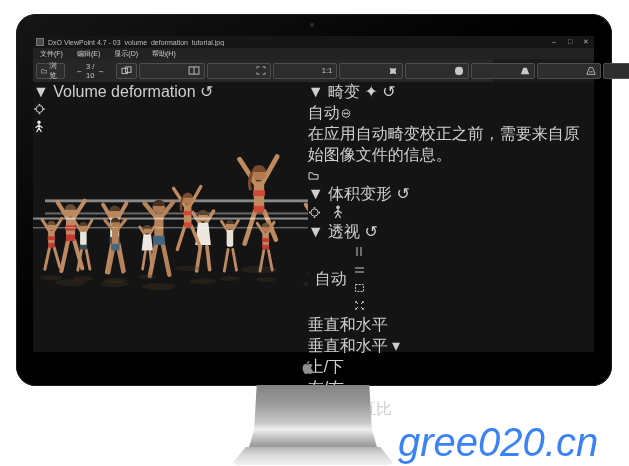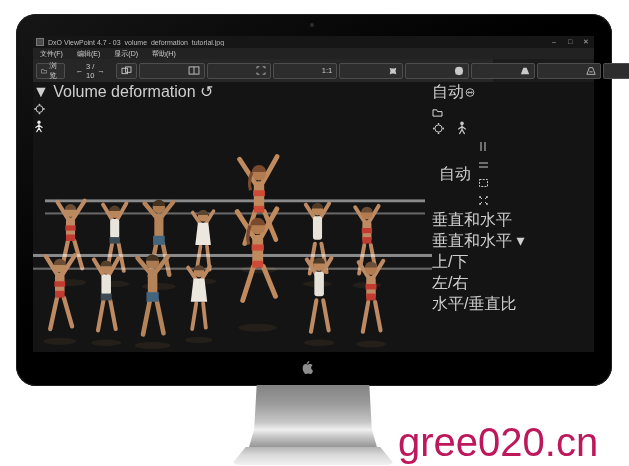--- a/index.html
+++ b/index.html
@@ -10,21 +10,21 @@
   .monitor{position:absolute;left:16px;top:14px;width:596px;height:372px;background:linear-gradient(150deg,#161616,#000 45%);
     border-radius:20px;box-shadow:inset 0 0 0 1px #1d1d1d;}
   .camera-dot{position:absolute;left:294px;top:9px;width:4px;height:4px;border-radius:50%;background:#2f2f2f;}
   .apple-logo{position:absolute;left:284px;top:344px;width:16px;height:19px;color:#8e8e8e;}
   .stand-neck{position:absolute;left:249px;top:385px;width:128px;height:62px;
     background:linear-gradient(180deg,#828282 0%,#9b9b9b 30%,#c6c6c6 60%,#efefef 72%,#c4c4c4 84%,#969696 100%);
     clip-path:polygon(6% 0,94% 0,96% 72%,100% 100%,0 100%,4% 72%);}
   .stand-base{position:absolute;left:231px;top:447px;width:164px;height:18px;
     background:linear-gradient(180deg,#b4b4b4,#dadada 45%,#f1f1f1);
     clip-path:polygon(9% 0,91% 0,100% 100%,0 100%);border-radius:0 0 8px 8px;}
-  .watermark{position:absolute;left:398px;top:420px;font-size:40px;color:#be185d;letter-spacing:0;}
+  .watermark{position:absolute;left:398px;top:420px;font-size:40px;color:#3b82f6;letter-spacing:0;font-style:italic;}
 
   
   .screen{position:absolute;left:17px;top:22px;width:561px;height:316px;background:#1b1b1b;color:#cfcfcf;}
   .titlebar{position:absolute;left:0;top:0;width:561px;height:12px;background:#161616;display:flex;align-items:center;font-size:7px;color:#bdbdbd;}
   .app-ico{width:6px;height:6px;background:#4c4c4c;border:1px solid #777;margin:0 4px 0 3px;}
   .title-text{white-space:nowrap;overflow:hidden;}
   .win-controls{margin-left:auto;display:flex;}
   .win-controls span{width:16px;text-align:center;font-size:7px;color:#aaa;cursor:default;}
   .menubar{position:absolute;left:0;top:12px;width:561px;height:11px;background:#222;display:flex;align-items:center;font-size:7px;color:#cfcfcf;}
   .menubar span{padding:0 7px;}
@@ -365,62 +365,82 @@
                 <use href="#beachpeople"></use>
               </svg>
             </div>
           </div>
 
         </div>
 
         <div class="panel">
 
           <div class="section">
+            <div class="sec-head">
+              <span class="chev">▼</span>
+              <span class="pill"></span>
+              <span class="sec-title">畸变</span>
+              <span class="magic">✦</span>
+              <span class="undo">↺</span>
+            </div>
             <div class="sec-body">
               <div class="accent"></div>
               <div style="display:flex;align-items:center;">
                 <div class="btn-auto">
                   <span>自动</span>
                 </div>
                 <div class="ibtn">
                   <svg class="ic" width="12" height="11" viewBox="0 0 13 12">
                     <circle cx="6.5" cy="6" r="4.2" fill="none" stroke="#c9c9c9"></circle>
                     <path d="M4 6h5 M7.6 4.6 L9 6 L7.6 7.4 M5.4 4.6 L4 6 L5.4 7.4" stroke="#c9c9c9" fill="none" stroke-width=".9"></path>
                     </svg>
                 </div>
               </div>
+              <div class="note">在应用自动畸变校正之前，需要来自原始图像文件的信息。</div>
               <div class="link-row">
                 <svg class="ic" width="11" height="9" viewBox="0 0 12 10">
                   <path d="M1 2h4l1 2h5v5H1z" fill="none" stroke="#ececec"></path>
                   </svg>
               </div>
             </div>
           </div>
 
           <div class="section">
+            <div class="sec-head">
+              <span class="chev">▼</span>
+              <span class="pill"></span>
+              <span class="sec-title">体积变形</span>
+              <span class="undo">↺</span>
+            </div>
             <div class="sec-body" style="display:flex;align-items:center;">
               <div class="ibtn" style="margin-left:0;min-width:24px;height:17px;">
                 <svg class="ic" width="13" height="13" viewBox="0 0 13 13">
                   <circle cx="6.5" cy="6.5" r="3.6" fill="none" stroke="#c9c9c9"></circle>
                   <circle cx="6.5" cy="1.8" r=".9" fill="#c9c9c9"></circle>
                     <circle cx="6.5" cy="11.2" r=".9" fill="#c9c9c9"></circle>
                   <circle cx="1.8" cy="6.5" r=".9" fill="#c9c9c9"></circle>
                     <circle cx="11.2" cy="6.5" r=".9" fill="#c9c9c9"></circle>
                   </svg>
               </div>
               <div class="ibtn" style="min-width:24px;height:17px;">
                 <svg class="ic" width="12" height="14" viewBox="0 0 12 14">
                   <circle cx="6" cy="2.4" r="1.8" fill="#c9c9c9"></circle>
                   <path d="M6 4.5v4 M6 5.6 L2.6 8 M6 5.6 L9.4 8 M6 8.5 L3.6 12.6 M6 8.5 L8.4 12.6" stroke="#c9c9c9" stroke-width="1.2" stroke-linecap="round" fill="none"></path>
                   </svg>
               </div>
             </div>
           </div>
 
           <div class="section">
+            <div class="sec-head">
+              <span class="chev">▼</span>
+              <span class="pill"></span>
+              <span class="sec-title">透视</span>
+              <span class="undo">↺</span>
+            </div>
             <div class="sec-body">
               <div style="display:flex;align-items:center;">
                 <div class="btn-auto" style="padding:0 7px;">
                   <span>自动</span>
                 </div>
                 <div class="tool4">
                   <div class="ibtn" style="margin-left:0;">
                     <svg class="ic" width="10" height="11" viewBox="0 0 10 11">
                       <path d="M3 1v9 M7 1v9" stroke="#c9c9c9" fill="none"></path>
                       </svg>

